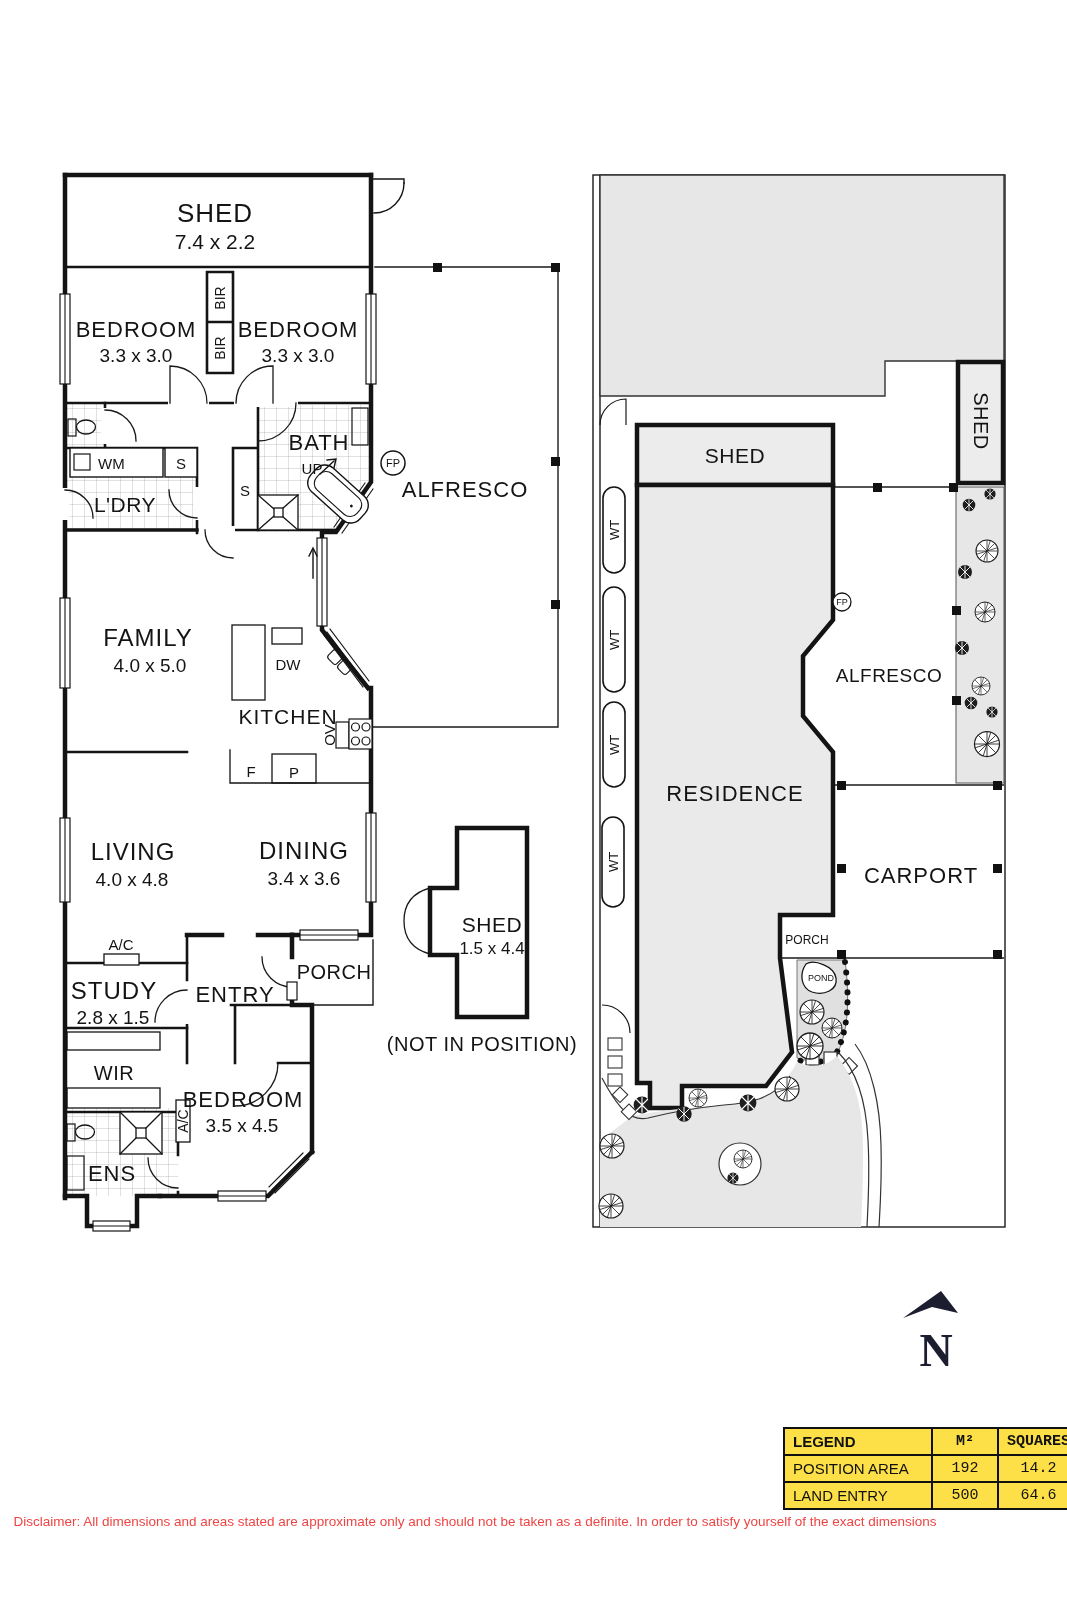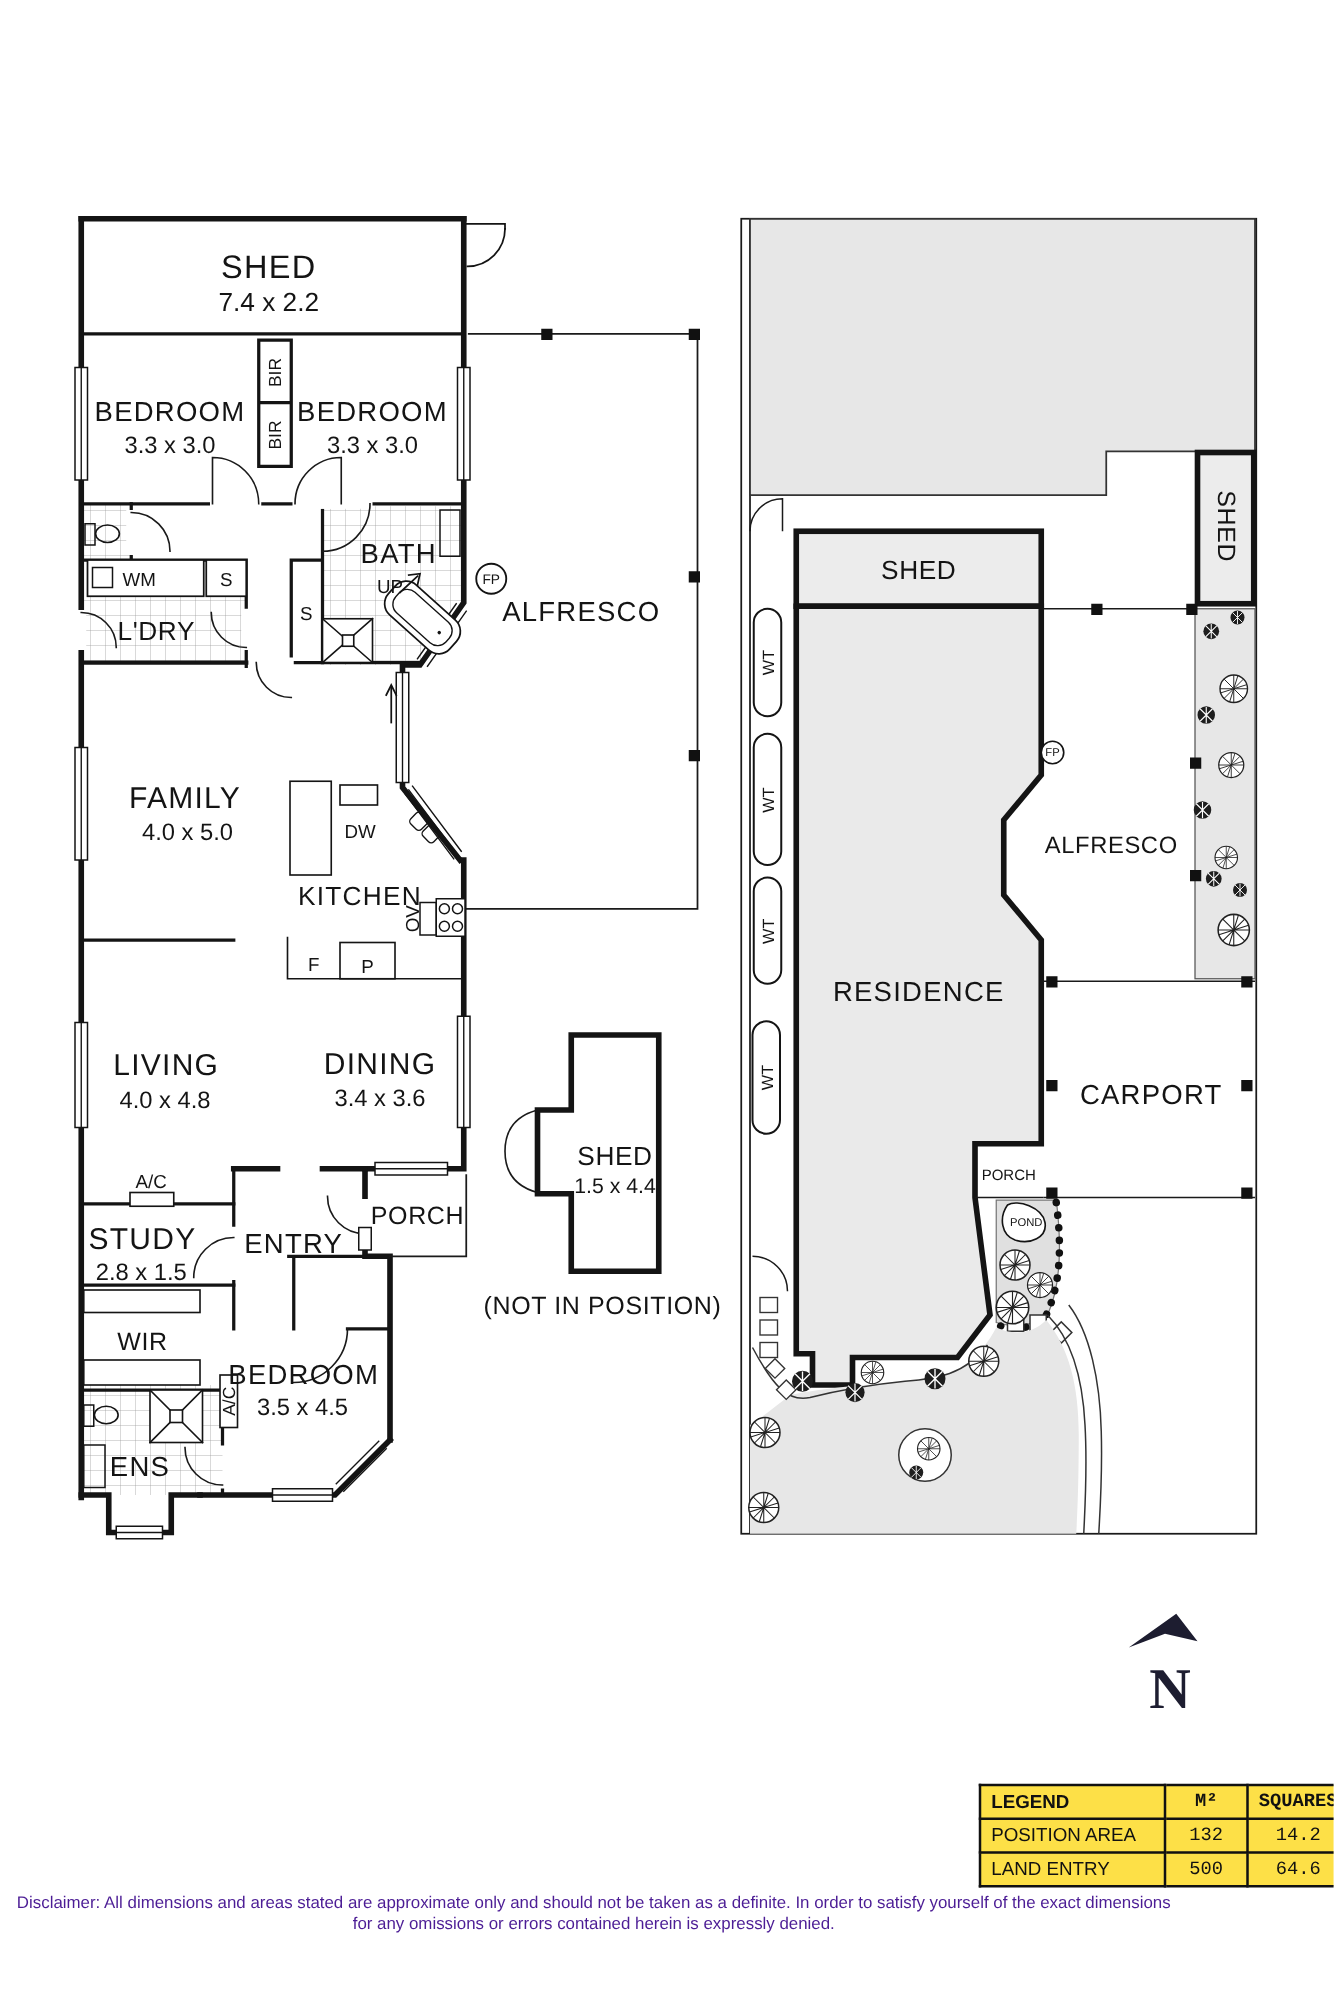--- a/index.html
+++ b/index.html
@@ -17,21 +17,21 @@
   .mid{text-anchor:middle;}
   
   #legend{position:absolute;left:783px;top:1427px;border-collapse:collapse;
           font-size:15px;}
   #legend td{border:2px solid #111;padding:3px 8px;height:19px;background:#fde047;}
   #legend .hdr{font-weight:bold;}
   #legend .num{text-align:center;min-width:48px;font-family:Liberation Mono, monospace;}
   #legend .lab{min-width:130px;}
   
   #disclaimer{position:absolute;left:0;top:1513px;width:950px;text-align:center;
-              font-size:13.5px;line-height:1.28;color:#4c1d95;}
+              font-size:13.5px;line-height:1.28;color:#ef4444;}
 </style>
 </head>
 <body>
 
 <div id="page">
 <svg width="1067" height="1600" viewBox="0 0 1067 1600">
   <defs>
     <pattern id="tiles" width="12" height="12" patternUnits="userSpaceOnUse">
       <path d="M12,0 H0 V12" fill="none" stroke="#9a9a9a" stroke-width="0.6"></path>
     </pattern>
@@ -402,28 +402,27 @@
 
 <table id="legend">
   <tbody>
     <tr>
       <td class="hdr lab">LEGEND</td>
       <td class="hdr num">M²</td>
       <td class="hdr num">SQUARES</td>
     </tr>
     <tr>
       <td class="lab">POSITION AREA</td>
-      <td class="num">132</td>
+      <td class="num">192</td>
       <td class="num">14.2</td>
     </tr>
     <tr>
       <td class="lab">LAND ENTRY</td>
       <td class="num">500</td>
       <td class="num">64.6</td>
     </tr>
   </tbody>
 </table>
 
 <div id="disclaimer">
   <div>Disclaimer: All dimensions and areas stated are approximate only and should not be taken as a definite. In order to satisfy yourself of the exact dimensions</div>
-  <div>for any omissions or errors contained herein is expressly denied.</div>
 </div>
 </div>
 
 </body></html>

